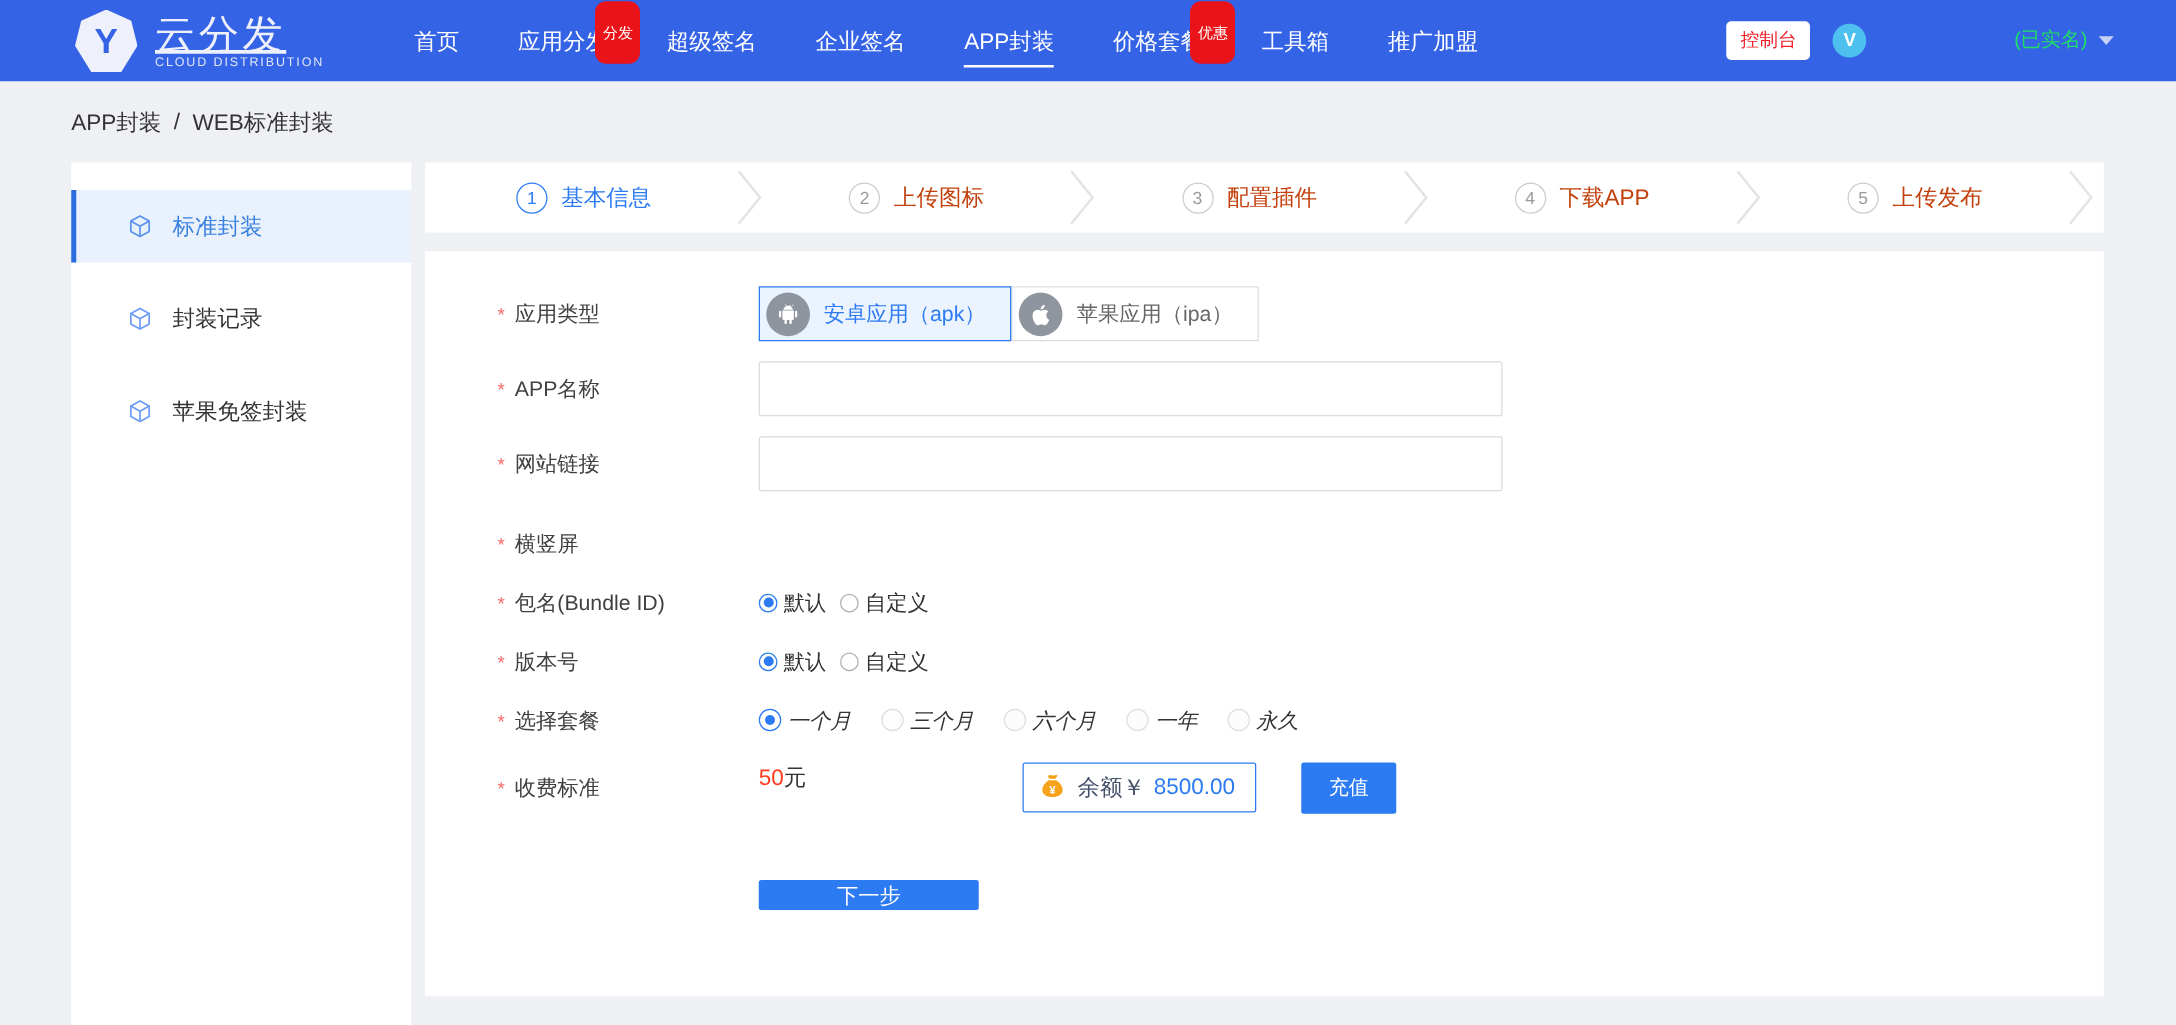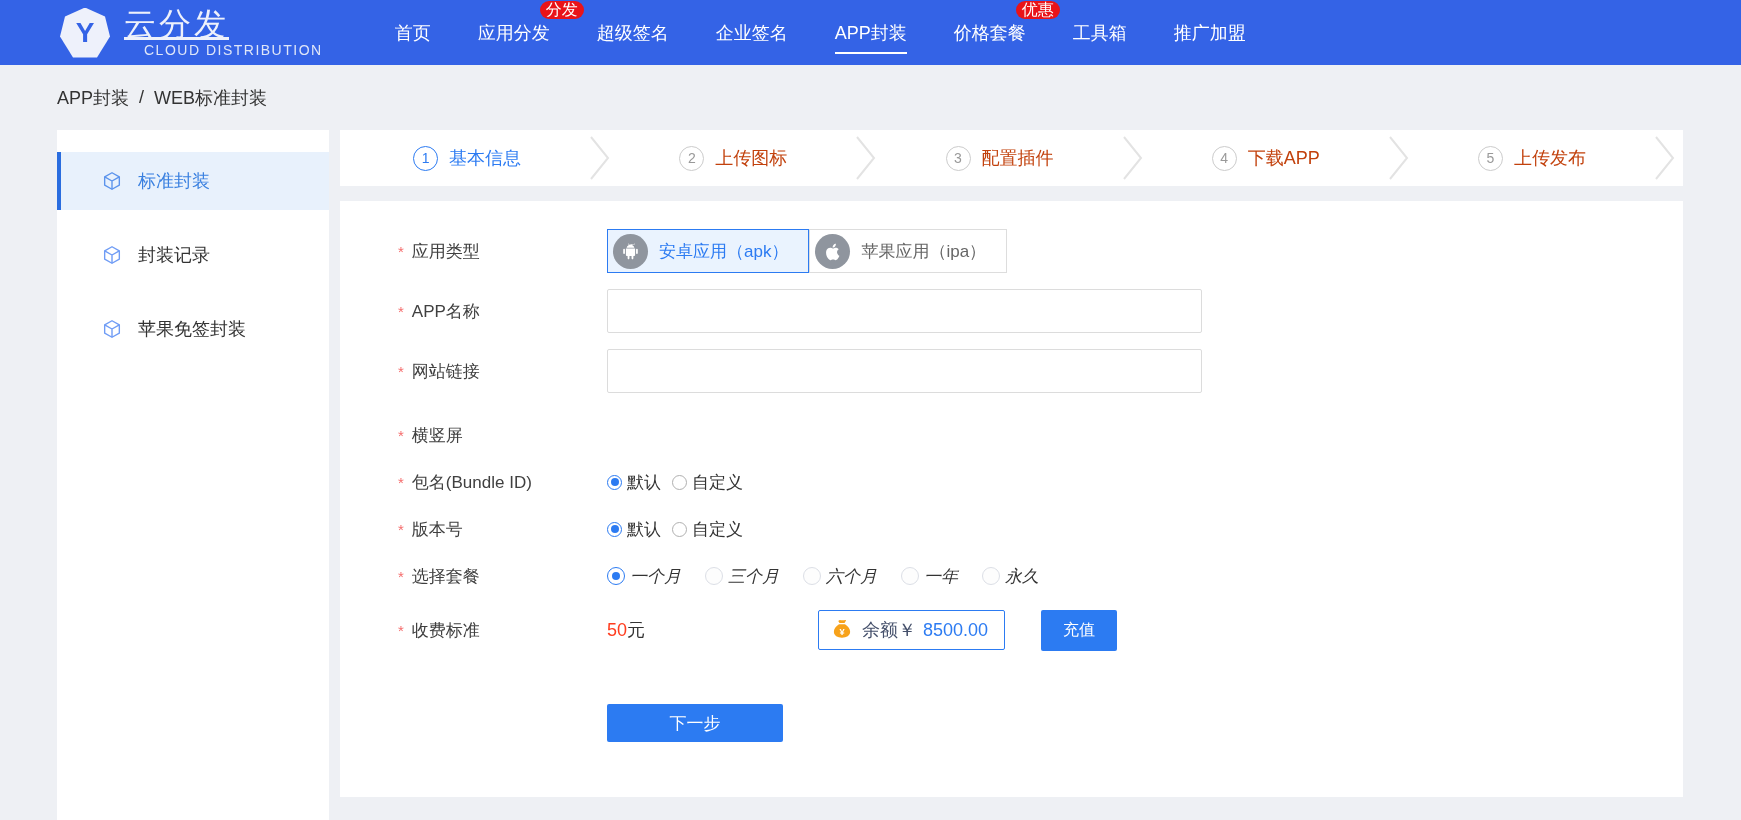--- a/index.html
+++ b/index.html
@@ -11,25 +11,25 @@
   *{margin:0;padding:0;box-sizing:border-box;font-family:"Liberation Sans","DejaVu Sans",sans-serif;}
   html,body{width:1741px;height:820px;overflow:hidden;}
   body{background:#eef0f4;position:relative;}
 
   
   .navbar{height:65px;background:var(--navbar);display:flex;align-items:center;padding:0 50px 0 60px;position:relative;}
   .brand{display:flex;align-items:center;gap:14px;cursor:pointer;}
   .logo-shape{width:50px;height:50px;background:#eef1fb;clip-path:polygon(50% 0%,90% 18%,100% 58%,74% 100%,26% 100%,0% 58%,10% 18%);display:flex;align-items:center;justify-content:center;}
   .logo-letter{color:var(--navbar);font-size:28px;font-weight:700;}
   .brand-name{color:#eef1fb;font-size:32px;letter-spacing:3px;line-height:34px;text-decoration:underline;}
-  .brand-sub{color:#dfe6f8;font-size:14px;letter-spacing:1.5px;margin-top:1px;margin-left:20px;}
+  .brand-sub{color:#dfe6f8;font-size:10px;letter-spacing:1.5px;margin-top:1px;}
   .nav{display:flex;gap:47px;margin-left:72px;align-items:center;}
   .nav-item{position:relative;color:#fff;font-size:18px;cursor:pointer;text-decoration:none;padding:6px 0;}
   .nav-item.active .nav-label{border-bottom:2px solid #fff;padding-bottom:9px;}
-  .badge{position:absolute;top:-14px;left:calc(100% - 10px);background:var(--badge_red);color:#fff;font-size:16px;font-style:normal;padding:2px 6px;border-radius:9px;white-space:nowrap;line-height:14px;}
+  .badge{position:absolute;top:-14px;left:calc(100% - 10px);background:var(--badge_red);color:#fff;font-size:12px;font-style:normal;padding:18px 6px;border-radius:9px;white-space:nowrap;line-height:14px;}
   .nav-right{margin-left:auto;display:flex;align-items:center;}
   .console-btn{background:#fff;color:var(--console_red);border:none;font-size:15px;padding:6px 11px;border-radius:4px;cursor:pointer;}
   .avatar{width:27px;height:27px;border-radius:50%;background:var(--avatar_blue);color:#fff;font-weight:700;font-size:15px;display:flex;align-items:center;justify-content:center;margin-left:18px;cursor:pointer;}
   .account{display:flex;align-items:center;gap:9px;margin-left:118px;cursor:pointer;color:var(--status_green);font-size:16px;}
   .caret{width:0;height:0;border-left:6px solid transparent;border-right:6px solid transparent;border-top:7px solid #c7d2f8;display:inline-block;}
 
   
   .breadcrumb{height:65px;display:flex;align-items:center;padding-left:57px;font-size:18px;color:#333;gap:10px;}
   .bc-link{cursor:pointer;}
 
@@ -47,21 +47,21 @@
   .step-num{width:25px;height:25px;border-radius:50%;border:1px solid #ccc;color:#999;font-size:14px;display:flex;align-items:center;justify-content:center;}
   .step-label{font-size:18px;color:#c2410c;}
   .step.active .step-num{border-color:var(--accent);color:var(--accent);}
   .step.active .step-label{color:var(--accent);}
   .step-sep{flex:0 0 24px;height:48px;}
 
   .form-panel{background:#fff;margin-top:15px;height:596px;padding-top:26px;}
   .frow{display:flex;padding-left:58px;align-items:center;}
   .flabel{width:209px;display:flex;gap:8px;font-size:17px;color:#404040;align-items:baseline;flex:0 0 209px;}
   .req{color:#f56c6c;font-style:normal;font-size:15px;}
-  .fctrl{display:flex;align-items:center;}
+  .fctrl{display:flex;align-items:flex-start;}
 
   .row-apptype{height:48px;margin-bottom:14px;}
   .type-btn{display:flex;align-items:center;gap:11px;height:44px;padding:0 20px 0 5px;border:1px solid #ddd;background:#fff;font-size:17px;color:#666;cursor:pointer;}
   .type-btn.selected{border:1px solid var(--accent);background:#eaf3fe;color:var(--accent);position:relative;z-index:1;}
   .type-icon{width:35px;height:35px;border-radius:50%;background:#8f959e;display:flex;align-items:center;justify-content:center;}
   .type-icon svg{width:23px;height:23px;}
 
   .row-input{height:44px;margin-bottom:16px;}
   .row-input:nth-of-type(3){margin-bottom:29px;}
   .text-input{width:595px;height:44px;border:1px solid var(--input_border);border-radius:2px;outline:none;font-size:16px;padding:0 12px;color:#333;}
@@ -78,21 +78,21 @@
   .row-price{height:40px;margin-bottom:0;}
   .price{width:211px;font-size:18px;}
   .price-num{color:var(--price_red);font-weight:400;}
   .price-unit{color:#333;}
   .balance-box{height:40px;border:1px solid var(--accent);border-radius:2px;background:#fff;display:flex;align-items:center;gap:7px;padding:0 16px 0 10px;}
   .money-icon{width:26px;height:26px;display:inline-flex;}
   .bal-prefix{font-size:18px;color:#45506b;}
   .bal-amount{font-size:18px;color:var(--accent);}
   .recharge-btn{margin-left:36px;background:var(--accent);color:#fff;border:none;font-size:16px;height:41px;padding:0 22px;border-radius:2px;cursor:pointer;}
 
-  .next-btn{margin:54px 0 0 267px;width:176px;height:38px;background:var(--accent);color:#fff;border:none;font-size:17px;border-radius:2px;cursor:pointer;display:block;}
+  .next-btn{margin:54px 0 0 267px;width:176px;height:24px;background:var(--accent);color:#fff;border:none;font-size:17px;border-radius:2px;cursor:pointer;display:block;}
 </style>
 </head>
 <body>
 
 <header class="navbar">
   <div class="brand">
     <div class="logo-shape">
       <span class="logo-letter">Y</span>
     </div>
     <div>
@@ -103,20 +103,30 @@
   <nav class="nav">
     <a class="nav-item"><span class="nav-label">首页</span></a>
     <a class="nav-item"><span class="nav-label">应用分发</span><i class="badge">分发</i></a>
     <a class="nav-item"><span class="nav-label">超级签名</span></a>
     <a class="nav-item"><span class="nav-label">企业签名</span></a>
     <a class="nav-item active"><span class="nav-label">APP封装</span></a>
     <a class="nav-item"><span class="nav-label">价格套餐</span><i class="badge">优惠</i></a>
     <a class="nav-item"><span class="nav-label">工具箱</span></a>
     <a class="nav-item"><span class="nav-label">推广加盟</span></a>
   </nav>
+  <div class="nav-right">
+    <button class="console-btn">控制台</button>
+    <div class="avatar">
+        <span>V</span>
+      </div>
+    <div class="account">
+      <span>(已实名)</span>
+      <i class="caret"></i>
+    </div>
+  </div>
 </header>
 
 <div class="breadcrumb">
   <span class="bc-link">APP封装</span>
   <span>/</span>
   <span>WEB标准封装</span>
 </div>
 
 <aside class="sidebar">
   <div class="side-item active">

